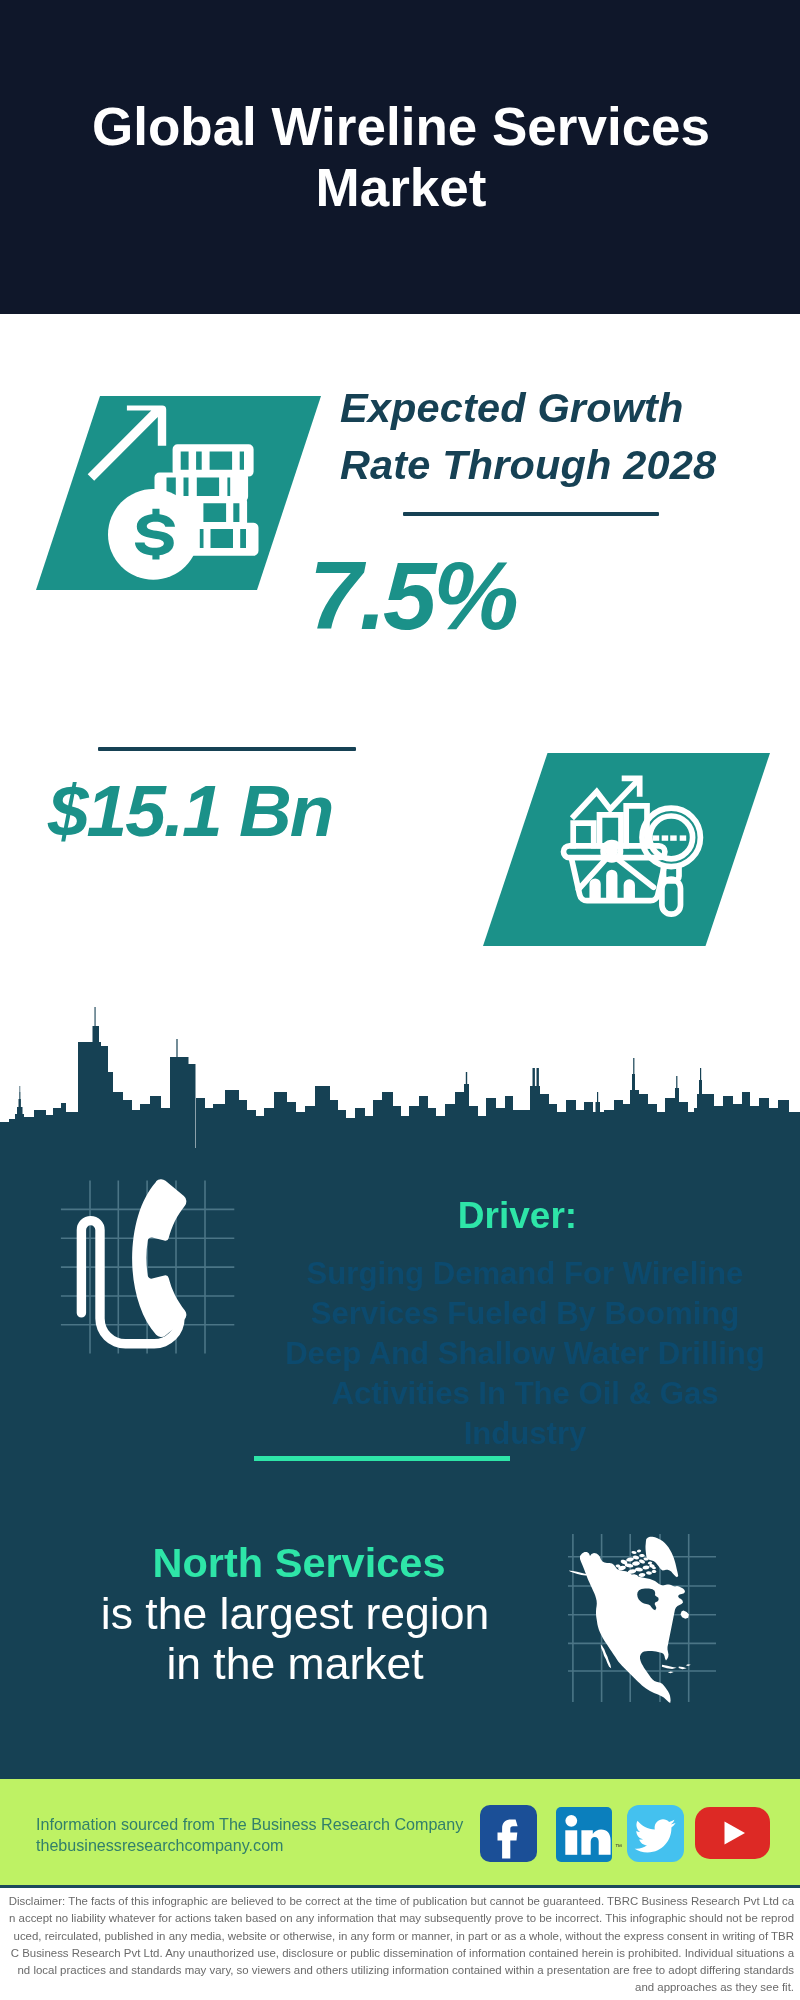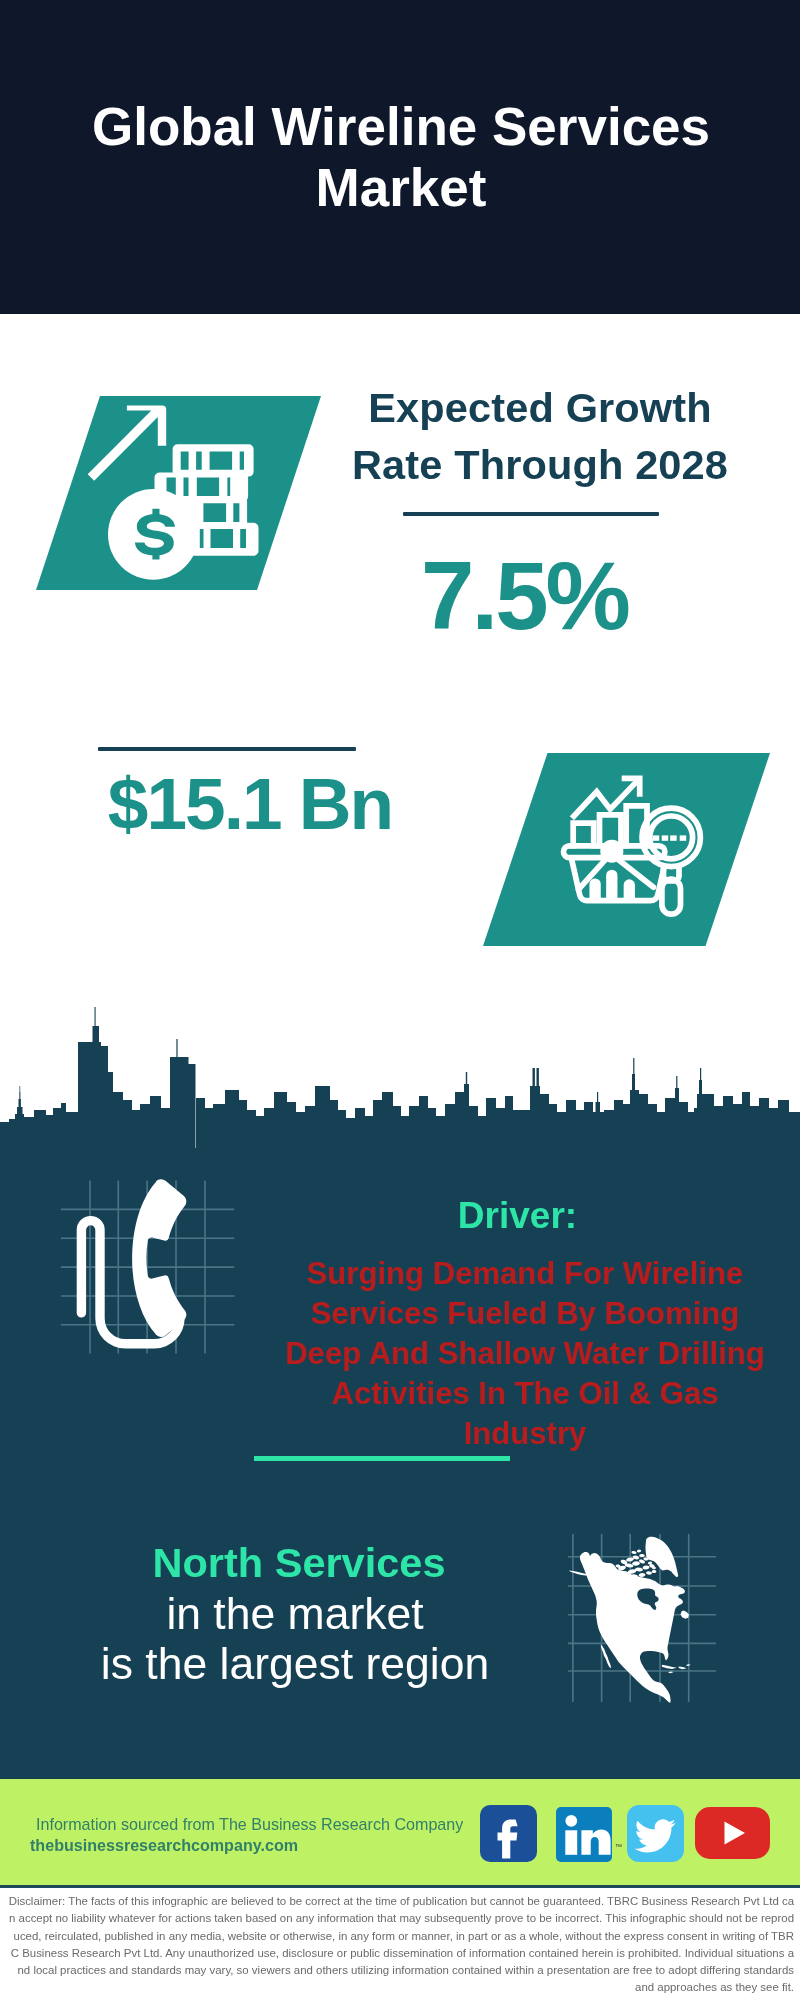--- a/index.html
+++ b/index.html
@@ -7,42 +7,42 @@
   body{width:800px;height:2000px;overflow:hidden;background:#ffffff;
        font-family:"Liberation Sans",sans-serif;-webkit-font-smoothing:antialiased;}
   .page{position:relative;width:800px;height:2000px;}
   
   .header{position:absolute;left:0;top:0;width:800px;height:314px;background:#0f172a;padding-left:36px;}
   .header-title{position:absolute;left:81px;top:96px;width:640px;text-align:center;
       color:#ffffff;font-size:53px;font-weight:bold;line-height:61px;letter-spacing:0px;}
   
   .para{position:absolute;}
   .para svg{display:block;overflow:visible;}
-  .stat{position:absolute;text-align:center;}
+  .stat{position:absolute;font-style:italic;}
   .stat .lbl{color:#164154;font-size:41.5px;font-weight:bold;line-height:56.5px;
              letter-spacing:0.15px;white-space:pre-line;}
   .stat .rule{height:4px;background:#164154;margin:0 auto;border-radius:1px;}
   .stat .big{color:#1b9189;font-weight:bold;line-height:1;letter-spacing:-1px;}
   
   .dark{position:absolute;left:0;top:1148px;width:800px;height:631px;background:#164154;}
   .skyline{position:absolute;left:0;top:1000px;width:800px;height:150px;}
   .driver-icon{position:absolute;left:60px;top:1175px;}
   .driver-icon g[data-name="grid-lines"]{stroke-linecap:butt;}
   .driver{position:absolute;left:270px;top:1186px;width:510px;text-align:center;margin-top:11px;}
   .driver-h{color:#2ee5a8;font-size:37px;font-weight:bold;line-height:37px;margin-left:-15px;}
-  .driver-b{color:#b91c1c;font-size:31.1px;font-weight:bold;line-height:39.9px;margin-top:20px;}
+  .driver-b{color:#0c4a6e;font-size:31.1px;font-weight:bold;line-height:39.9px;margin-top:20px;}
   .driver-rule{position:absolute;left:254px;top:1456px;width:256px;height:5px;background:#2ee5a8;}
   .region{position:absolute;left:30px;top:1538px;width:530px;text-align:center;}
   .region-n{color:#2ee5a8;font-size:41.5px;font-weight:bold;line-height:50.5px;margin-left:8px;}
   .na-map{position:absolute;left:566px;top:1530px;}
   .region-l{color:#ffffff;font-size:44.5px;font-weight:normal;line-height:50.5px;}
   
   .footer{position:absolute;left:0;top:1779px;width:800px;height:108px;background:#bef264;}
   .src{position:absolute;left:36px;top:35px;font-size:16.1px;color:#32806a;white-space:nowrap;line-height:21px;}
-  .site{position:absolute;left:30px;top:56px;font-size:16.1px;color:#32806a;white-space:nowrap;line-height:21px;font-weight:bold;}
+  .site{position:absolute;left:36px;top:56px;font-size:16.1px;color:#32806a;white-space:nowrap;line-height:21px;}
   .soc{position:absolute;display:block;}
   .soc svg{display:block;}
   .soc.fb{left:480px;top:26px;}
   .soc.li{left:556px;top:28px;}
   .soc.tw{left:627px;top:26px;}
   .soc.yt{left:695px;top:28px;}
   .tm{position:absolute;left:59px;top:36px;font-size:7px;color:#333;}
   .foot-rule{position:absolute;left:0;top:1885px;width:800px;height:3px;background:#1c4a5c;}
   .disclaimer{position:absolute;left:8px;top:1893px;width:786px;font-size:11.45px;color:#6a6a6a;
               line-height:17.3px;text-align:right;word-break:break-all;}
@@ -84,21 +84,21 @@
     </svg>
   </div>
   <div class="stat" style="left:340px;top:380px;width:400px;" data-name="growth-stat">
     <div class="lbl" data-name="growth-label">Expected Growth Rate Through 2028</div>
     <div class="rule" style="width:256px;margin:19px auto 0 63px;" data-name="growth-divider"></div>
     <div class="big" style="font-size:96px;margin:32px auto 0 -31px;letter-spacing:-3px;" data-name="growth-value">7.5%</div>
   </div>
 
   <div class="stat" style="left:52px;top:726px;width:400px;" data-name="market-stat">
     <div class="rule" style="width:258px;margin:21px auto 0 46px;" data-name="market-divider"></div>
-    <div class="big" style="font-size:73px;margin:16px auto 0 -4px;letter-spacing:-2px;" data-name="market-value">$15.1 Bn</div>
+    <div class="big" style="font-size:73px;margin:23px auto 0 -4px;letter-spacing:-2px;" data-name="market-value">$15.1 Bn</div>
   </div>
   <div class="para" style="left:483px;top:753px;width:287px;height:193px;" data-name="market-icon-tile">
     <svg width="287" height="193" viewBox="0 0 287 193" data-name="market-analysis-icon">
       <polygon points="64.5,0 287,0 222.5,193 0,193" fill="#1b9189"></polygon>
       <g fill="none" stroke="#ffffff" stroke-width="5.7" stroke-linecap="butt" stroke-linejoin="miter">
 
         <polyline points="88.9,65.2 113.7,38.7 127.2,56.2 156.7,25.4"></polyline>
         <polyline points="138.7,25.4 156.7,25.4 156.7,43.8"></polyline>
 
         <path d="M90.2,95.6 v-25.4 h20.5 v25.4"></path>
@@ -159,22 +159,22 @@
     </g>
   </svg>
   <div class="driver" data-name="driver-block">
     <div class="driver-h" data-name="driver-heading">Driver:</div>
     <div class="driver-b" data-name="driver-body">Surging Demand For Wireline Services Fueled By Booming Deep And Shallow Water Drilling Activities In The Oil &amp; Gas Industry</div>
   </div>
   <div class="driver-rule" data-name="driver-divider"></div>
 
   <div class="region" data-name="region-block">
     <div class="region-n" data-name="region-name">North Services</div>
+    <div class="region-l" data-name="region-line2">is the largest region</div>
     <div class="region-l" data-name="region-line3">in the market</div>
-    <div class="region-l" data-name="region-line2">is the largest region</div>
   </div>
 
   <svg class="na-map" width="160" height="176" viewBox="0 0 160 176" data-name="north-america-map-icon">
     <g stroke="#4b7586" stroke-width="1.6" data-name="map-grid-lines">
       <path d="M6.9,4 V172 M35.6,4 V172 M64.2,4 V172 M94,4 V172 M122.7,4 V172"></path>
       <path d="M2,26.7 H150 M2,56 H150 M2,84.7 H150 M2,113.4 H150 M2,141 H150"></path>
     </g>
     <g fill="#ffffff" data-name="continent-shape">
 
       <path d="M80.3,9.0 82.0,7.5 84.0,6.8 86.5,6.7 89.0,7.2 91.5,8.2 94.0,9.4 96.5,11.0 98.8,13.0 100.8,15.2 102.6,17.6 104.2,20.2 105.6,22.8 106.8,25.4 107.8,28.0 108.6,30.6 109.4,33.2 110.0,35.8 110.6,38.4 111.2,41.0 111.8,43.6 112.2,46.0 111.0,47.2 109.4,46.2 108.0,44.8 106.6,43.2 105.2,41.6 103.6,40.4 101.8,39.8 100.0,39.8 98.2,40.2 96.6,40.4 95.2,39.6 94.0,38.2 92.8,36.6 91.6,35.0 90.4,33.4 89.0,32.0 87.4,31.0 85.6,30.4 83.8,30.0 82.2,29.2 81.0,27.8 80.3,26.0 80.0,24.0 79.8,22.0 79.6,20.0 79.5,18.0 79.5,16.0 79.7,14.0 79.9,11.6 Z"></path>

